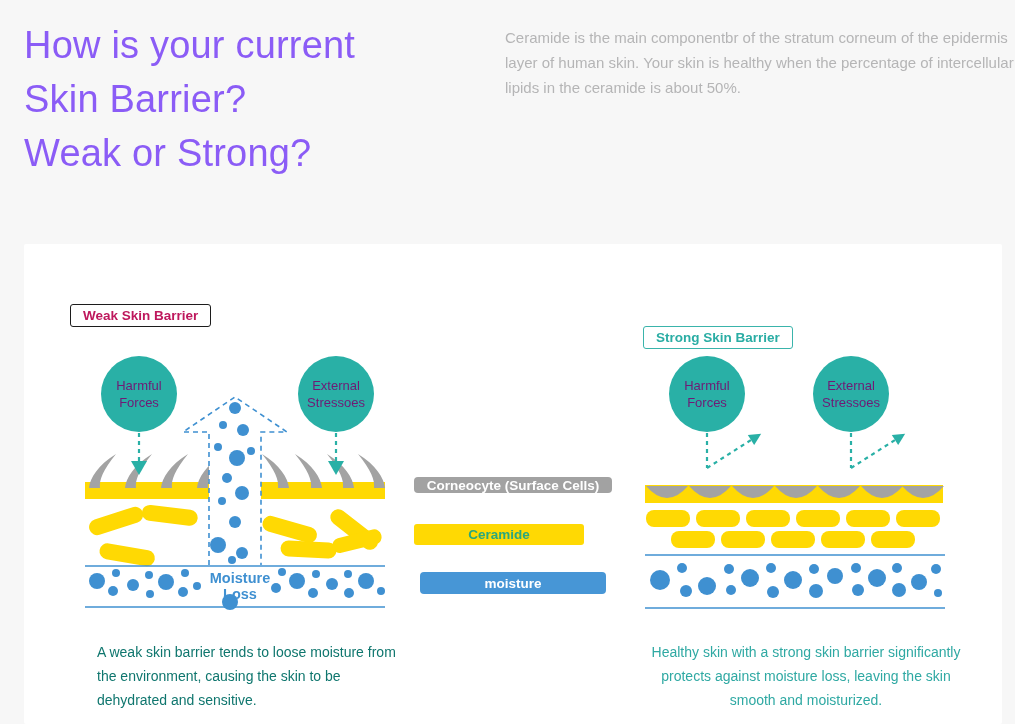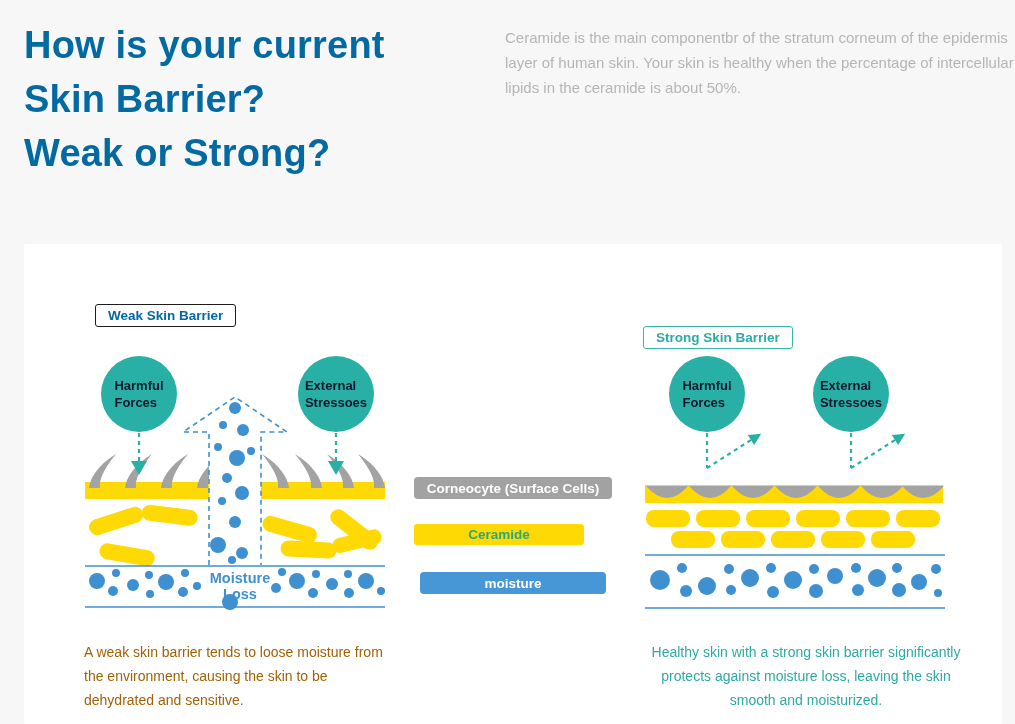--- a/index.html
+++ b/index.html
@@ -8,71 +8,71 @@
     font-family:"Liberation Sans", sans-serif;
     background:#f7f7f7;
     position:relative;
     overflow:hidden;
   }
   .abs { position:absolute; }
 
   
   .page-title {
     left:24px; top:18px;
-    font-size:38px; font-weight:bold; color:#0369a1;
+    font-size:38px; font-weight:normal; color:#8b5cf6;
     line-height:54px; white-space:pre-line; letter-spacing:0.2px;
   }
   .intro-text {
     left:477px; top:25px; width:535px;
     font-size:15px; color:#b5b5b6; line-height:25px;margin-left:28px;
   }
 
   
   .card {
     left:24px; top:244px; width:978px; height:480px;
     background:#ffffff; border-radius:2px;
   }
 
   
   .barrier-label {
     top:304px; height:23px; padding:0 12px;
     display:flex; align-items:center;
     border-radius:3px; font-size:13.5px; font-weight:bold;
     background:#fff;
   }
-  .barrier-label.weak   { left:95px;  border:1.5px solid #1c1c1c; color:#0369a1; }
+  .barrier-label.weak   { left:70px;  border:1.5px solid #1c1c1c; color:#be185d; }
   .barrier-label.strong { left:643px; border:1.5px solid #3ab4ab; color:#2aada4;margin-top:22px; }
 
   
   .force-circle {
     width:76px; height:76px; border-radius:50%;
-    background:#29b0a6; color:#0f172a;
-    display:flex; align-items:center; justify-content:center; 
-    font-size:13px; font-weight:bold; line-height:17px; white-space:pre-line;
+    background:#29b0a6; color:#701a75;
+    display:flex; align-items:center; justify-content:center; text-align:center;
+    font-size:13px; font-weight:normal; line-height:17px; white-space:pre-line;
   }
 
   
   .moisture-loss {
     left:193px; top:570px; width:94px; text-align:center;
     color:#3f90d1; font-size:14.5px; font-weight:bold; line-height:16px;
     white-space:pre-line;
   }
 
   
   .legend-box {
     display:flex; align-items:center; justify-content:center;
     font-weight:bold; font-size:13.5px; border-radius:4px;
   }
-  .legend-corneocyte { left:414px; top:477px; width:198px; height:22px; background:#a2a2a2; color:#fff;text-align:center; }
+  .legend-corneocyte { left:414px; top:477px; width:198px; height:16px; background:#a2a2a2; color:#fff;text-align:center; }
   .legend-ceramide   { left:414px; top:524px; width:170px; height:21px; background:#ffd903; color:#2ba77c; border-radius:3px; }
   .legend-moisture   { left:420px; top:572px; width:186px; height:22px; background:#4796d6; color:#fff; }
 
   
   .caption { top:640px; font-size:14px; line-height:24px; }
-  .caption.weak   { left:84px;  width:312px; color:#a16207; }
+  .caption.weak   { left:97px;  width:312px; color:#0f766e; }
   .caption.strong { left:640px; width:332px; color:#2fa9a3;text-align:center; }
 </style>
 </head>
 <body>
 
 <h1 class="abs page-title">How is your current
 Skin Barrier?
 Weak or Strong?</h1>
 <p class="abs intro-text">Ceramide is the main componentbr of the stratum corneum of the epidermis layer of human skin. Your skin is healthy when the percentage of intercellular lipids in the ceramide is about 50%.</p>
 

